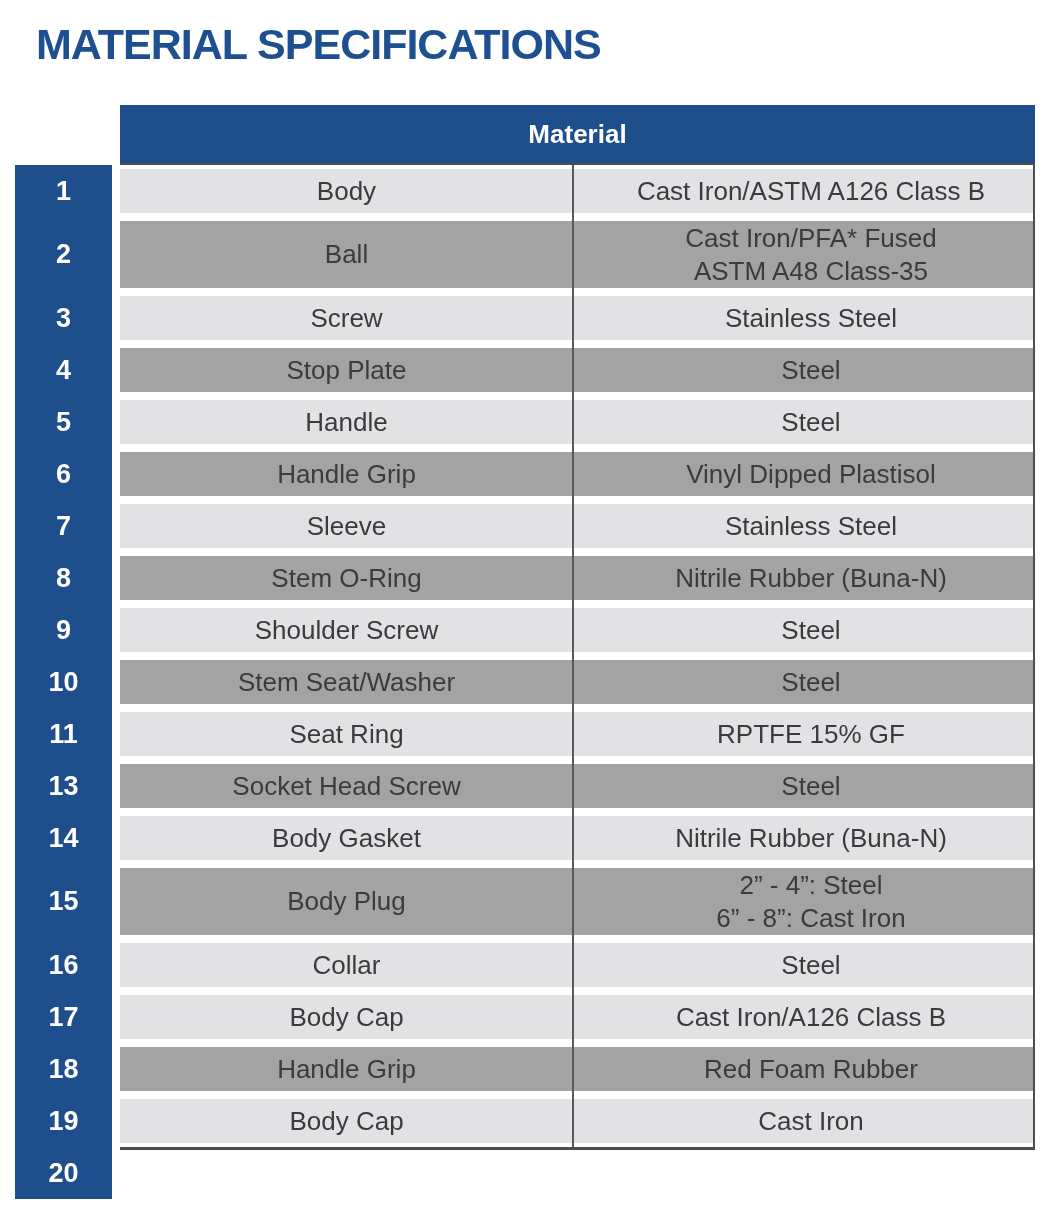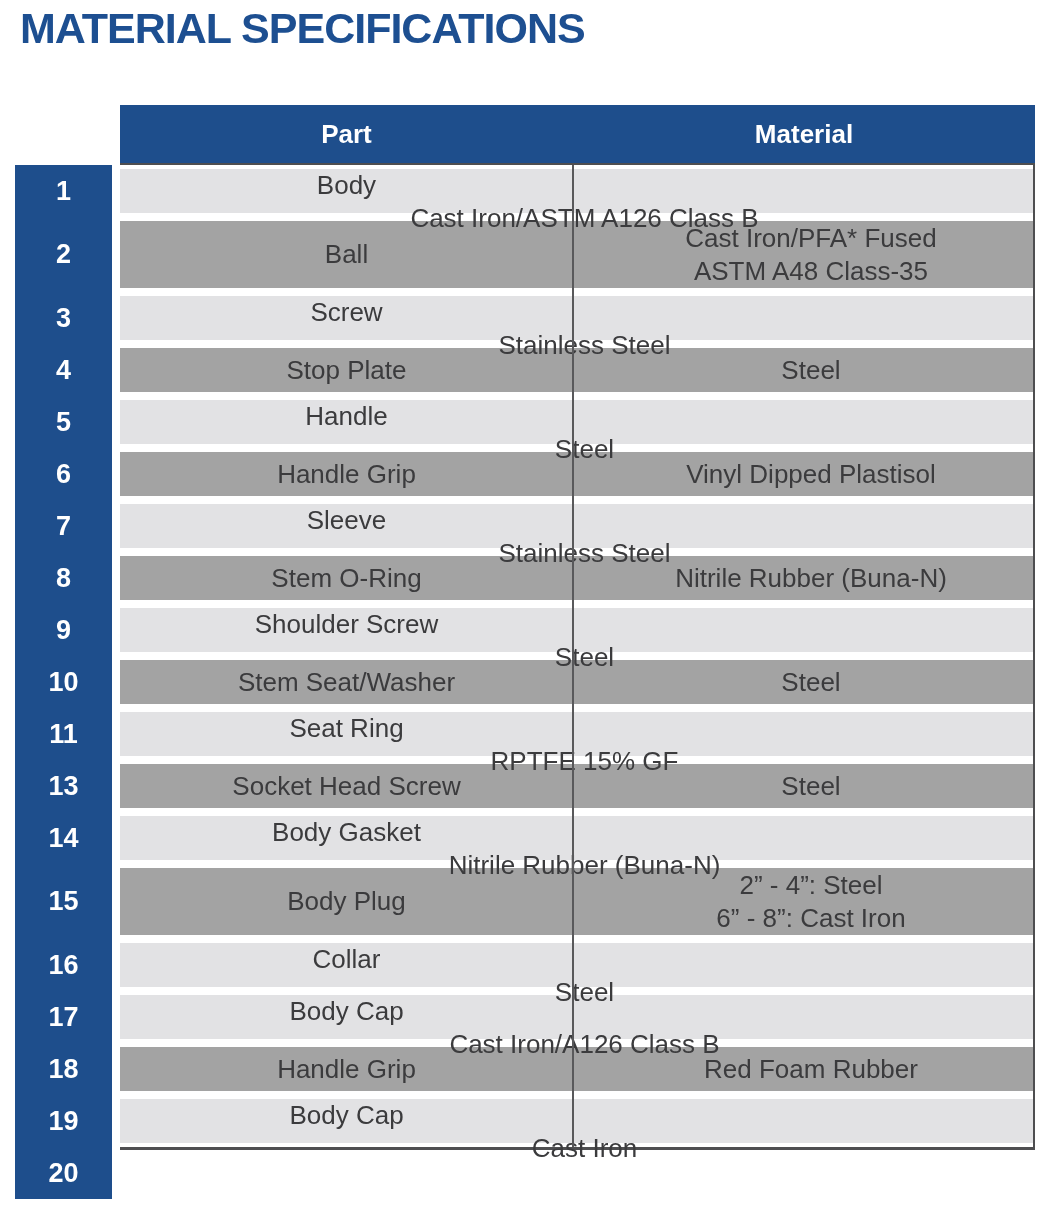--- a/index.html
+++ b/index.html
@@ -8,21 +8,21 @@
     background: #ffffff;
     font-family: "Liberation Sans", sans-serif;
   }
   body {
     width: 1049px;
     height: 1216px;
     position: relative;
     overflow: hidden;
   }
   .page-title {
-    margin: 0;
+    margin: 16px;
     position: absolute;
     left: 20px;
     top: 4px;
     font-size: 43px;
     font-weight: 700;
     letter-spacing: -1px;
     color: #1d4f91;
     line-height: 1.15;
   }
   .table-wrap {
@@ -81,21 +81,21 @@
   }
   .row {
     display: flex;
     height: 52px;
     box-sizing: border-box;
     border-top: 4px solid #ffffff;
     border-bottom: 4px solid #ffffff;
     background: #a3a3a3;
   }
   .row.tall { height: 75px; }
-  .row.gray { background: #e2e2e4; flex-direction: column; }
+  .row.gray { background: #e2e2e4; }
   .cell {
     display: flex;
     align-items: center;
     justify-content: center;
     text-align: center;
     color: #3b3b3d;
     font-size: 26px;
     line-height: 33px;
     white-space: pre-line;
   }
@@ -135,21 +135,20 @@
       <div class="num-cell tall">15</div>
       <div class="num-cell">16</div>
       <div class="num-cell">17</div>
       <div class="num-cell">18</div>
       <div class="num-cell">19</div>
       <div class="num-cell">20</div>
     </div>
 
   <div class="body-col">
     <div class="header-row">
-      <div class="header-cell part">Part</div>
       <div class="header-cell material">Material</div>
     </div>
     <div class="rows-wrap" id="rows">
       <div class="col-divider"></div>
     <div class="row gray">
           <div class="cell part">Body</div>
           <div class="cell material">Cast Iron/ASTM A126 Class B</div>
         </div>
         <div class="row white tall">
           <div class="cell part">Ball</div>

